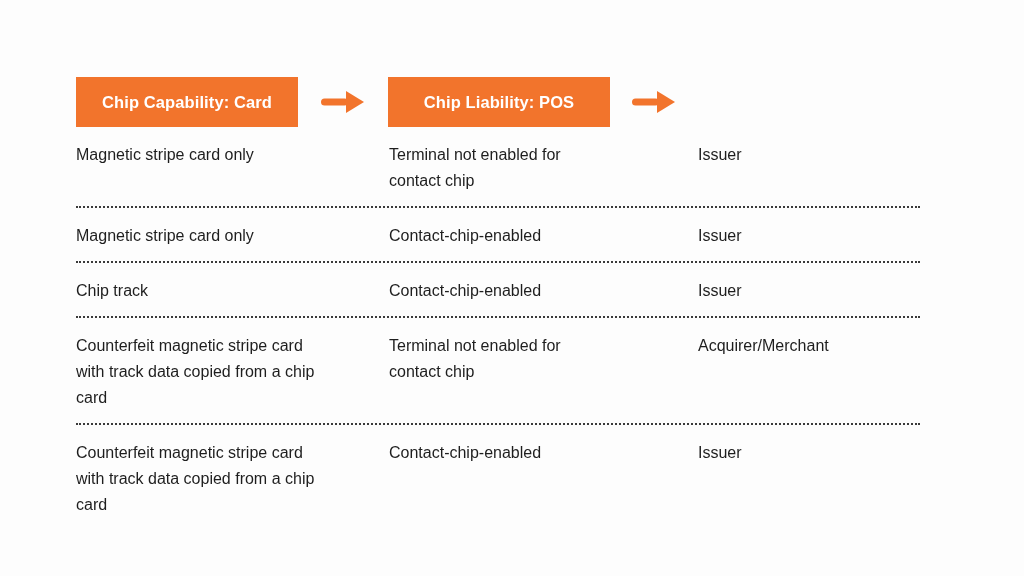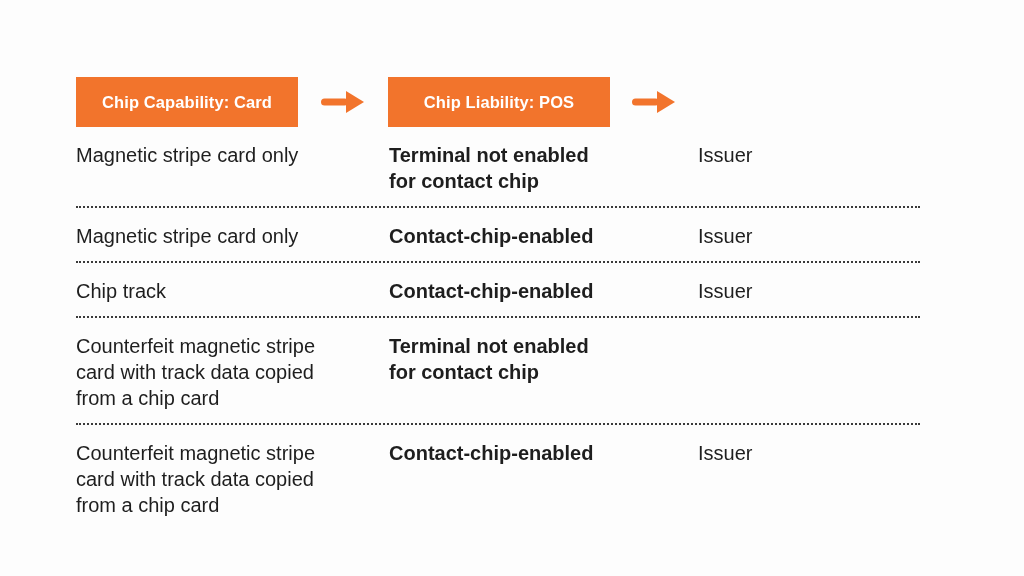--- a/index.html
+++ b/index.html
@@ -48,29 +48,29 @@
   .arrowcell {
     display: flex;
     align-items: center;
     justify-content: center;
     color: var(--accent);
   }
   .row {
     display: grid;
     grid-template-columns: 313px 309px 222px;
     padding: 15px 0 12px;
-    font-size: 20px;
+    font-size: 16px;
     line-height: 26px;
     border-bottom: 2px dotted var(--separator);
   }
   .row:first-of-type { padding-top: 22px; }
   .row:last-of-type { border-bottom: none; }
   .cell { padding-right: 20px; }
   .cell.c1 span { display: inline-block; max-width: 248px; }
-  .cell.c2 span { display: inline-block; max-width: 212px; font-weight: bold; }
+  .cell.c2 span { display: inline-block; max-width: 212px; }
 </style>
 </head>
 <body>
 
 <div class="canvas">
   <div class="table">
 
     <div class="header-row">
       <div class="hbox">
         <span>Chip Capability: Card</span>
@@ -106,20 +106,21 @@
 
     <div class="row">
       <div class="cell c1"><span>Chip track</span></div>
       <div class="cell c2"><span>Contact-chip-enabled</span></div>
       <div class="cell c3"><span>Issuer</span></div>
     </div>
 
     <div class="row">
       <div class="cell c1"><span>Counterfeit magnetic stripe card with track data copied from a chip card</span></div>
       <div class="cell c2"><span>Terminal not enabled for contact chip</span></div>
+      <div class="cell c3"><span>Acquirer/Merchant</span></div>
     </div>
 
     <div class="row">
       <div class="cell c1"><span>Counterfeit magnetic stripe card with track data copied from a chip card</span></div>
       <div class="cell c2"><span>Contact-chip-enabled</span></div>
       <div class="cell c3"><span>Issuer</span></div>
     </div>
 
   </div>
 </div>

